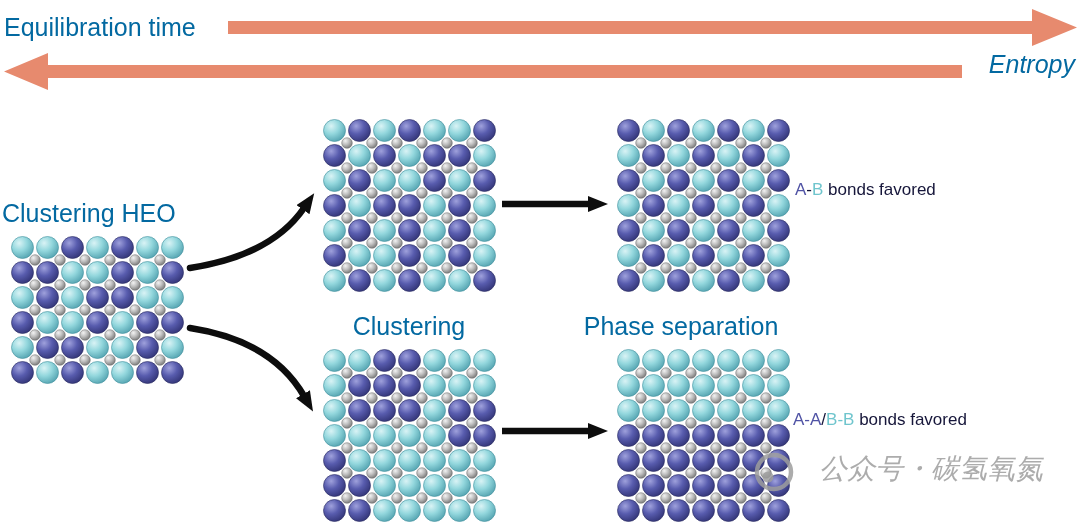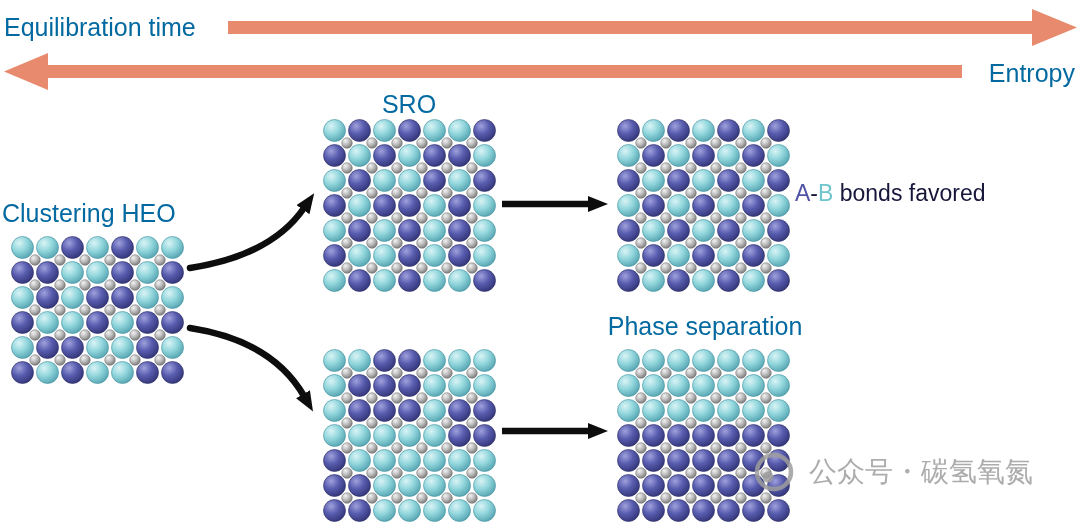--- a/index.html
+++ b/index.html
@@ -3,27 +3,27 @@
 <meta charset="utf-8">
 <style>
   html,body{margin:0;padding:0;background:#fff;}
   #stage{
     position:relative;width:1080px;height:527px;background:#ffffff;overflow:hidden;
     font-family:"Liberation Sans","DejaVu Sans",sans-serif;color:#141414;
   }
   .overlay{position:absolute;left:0;top:0;pointer-events:none;}
   .label{position:absolute;font-size:25px;color:#0369a1;white-space:nowrap;}
   .label.centered{text-align:center;}
-  .bonds{position:absolute;font-size:23px;color:#16163a;white-space:nowrap;}
+  .bonds{position:absolute;font-size:17px;color:#16163a;white-space:nowrap;}
   .atom-a-text{color:#5053a5;}
   .atom-b-text{color:#6fc5cd;}
   .lattice{position:absolute;line-height:0;}
   .watermark{
-    position:absolute;left:752px;top:450px;display:flex;align-items:center;gap:13px;
-    color:rgba(158,158,158,0.85);font-size:28px;white-space:nowrap;
+    position:absolute;left:752px;top:450px;display:flex;align-items:flex-start;gap:23px;
+    color:rgba(158,158,158,0.85);font-size:28px;white-space:nowrap;font-style:italic;
   }
 </style>
 </head>
 <body>
 
 <div id="stage">
 
   <svg id="grad-defs" width="0" height="0" style="position:absolute" aria-hidden="true">
       <radialGradient id="gradA" cx="35%" cy="30%" r="80%">
         <stop offset="0%" stop-color="#9fa1dc"></stop>
@@ -50,25 +50,25 @@
     </defs>
     <polygon points="228,21 1032,21 1032,9 1077,27.5 1032,46 1032,34 228,34" fill="#e78a6e"></polygon>
     <polygon points="962,65 48,65 48,53 4,71.5 48,90 48,78 962,78" fill="#e78a6e"></polygon>
     <path d="M190,268 C242,260 282,240 304,208" fill="none" stroke-width="6.5" stroke-linecap="round" marker-end="url(#ah)" stroke="#0d0d0d"></path>
     <path d="M190,328 C242,336 282,358 304,396" fill="none" stroke-width="6.5" stroke-linecap="round" marker-end="url(#ah)" stroke="#0d0d0d"></path>
     <path d="M502,204 L590,204" fill="none" stroke-width="6.5" stroke-linecap="butt" marker-end="url(#ah)" stroke="#0d0d0d"></path>
     <path d="M502,431 L590,431" fill="none" stroke-width="6.5" stroke-linecap="butt" marker-end="url(#ah)" stroke="#0d0d0d"></path>
   </svg>
 
   <div class="label" style="left:4px;top:13px;">Equilibration time</div>
-  <div class="label" style="right:5px;top:59px;">Entropy</div>
+  <div class="label" style="right:5px;top:50px;font-style:italic;">Entropy</div>
 
   <div class="label" style="left:2px;top:199px;">Clustering HEO</div>
-  <div class="label centered" style="left:322px;top:90px;width:174px;">SRO</div>
-  <div class="label centered" style="left:580px;top:312px;width:250px;">Phase separation</div>
+  <div class="label centered" style="left:322px;top:312px;width:174px;">Clustering</div>
+  <div class="label centered" style="left:556px;top:312px;width:250px;">Phase separation</div>
 
   <div class="lattice" style="left:10px;top:235px;"><svg width="175" height="150" viewBox="0 0 175 150">
         <circle cx="25" cy="25" r="5.3" fill="url(#gradG)" stroke="#6a6a6a" stroke-width="0.5"></circle>
         <circle cx="50" cy="25" r="5.3" fill="url(#gradG)" stroke="#6a6a6a" stroke-width="0.5"></circle>
         <circle cx="75" cy="25" r="5.3" fill="url(#gradG)" stroke="#6a6a6a" stroke-width="0.5"></circle>
         <circle cx="100" cy="25" r="5.3" fill="url(#gradG)" stroke="#6a6a6a" stroke-width="0.5"></circle>
         <circle cx="125" cy="25" r="5.3" fill="url(#gradG)" stroke="#6a6a6a" stroke-width="0.5"></circle>
         <circle cx="150" cy="25" r="5.3" fill="url(#gradG)" stroke="#6a6a6a" stroke-width="0.5"></circle>
         <circle cx="25" cy="50" r="5.3" fill="url(#gradG)" stroke="#6a6a6a" stroke-width="0.5"></circle>
         <circle cx="50" cy="50" r="5.3" fill="url(#gradG)" stroke="#6a6a6a" stroke-width="0.5"></circle>
@@ -482,20 +482,23 @@
         <circle cx="62.5" cy="162.5" r="11" fill="url(#gradA)" stroke="#282a60" stroke-width="0.6"></circle>
         <circle cx="87.5" cy="162.5" r="11" fill="url(#gradA)" stroke="#282a60" stroke-width="0.6"></circle>
         <circle cx="112.5" cy="162.5" r="11" fill="url(#gradA)" stroke="#282a60" stroke-width="0.6"></circle>
         <circle cx="137.5" cy="162.5" r="11" fill="url(#gradA)" stroke="#282a60" stroke-width="0.6"></circle>
         <circle cx="162.5" cy="162.5" r="11" fill="url(#gradA)" stroke="#282a60" stroke-width="0.6"></circle>
       </svg></div>
 
   <div class="bonds" style="left:795px;top:180px;">
     <span class="atom-a-text">A</span><span>-</span><span class="atom-b-text">B</span><span> bonds favored</span>
   </div>
+  <div class="bonds" style="left:793px;top:410px;">
+    <span class="atom-a-text">A-A</span><span>/</span><span class="atom-b-text">B-B</span><span> bonds favored</span>
+  </div>
 
   <div class="watermark">
     <svg width="44" height="44" viewBox="0 0 44 44">
       <circle cx="22" cy="22" r="17" fill="none" stroke="rgba(158,158,158,0.85)" stroke-width="4.5"></circle>
       <circle cx="16" cy="27" r="5.5" fill="rgba(158,158,158,0.85)"></circle>
     </svg>
     <span>公众号・碳氢氧氮</span>
   </div>
 
 </div>

